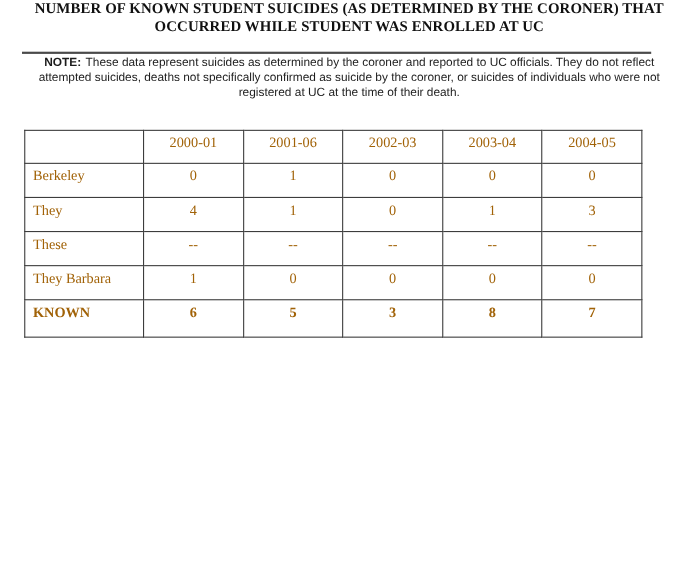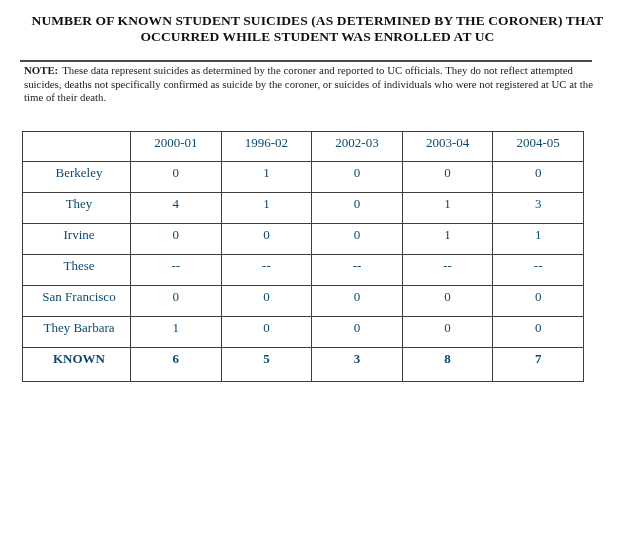--- a/index.html
+++ b/index.html
@@ -8,65 +8,65 @@
     background: #ffffff;
   }
   body {
     width: 635px;
     height: 533px;
     overflow: hidden;
     color: #111111;
     font-family: "Liberation Serif", serif;
   }
   .page-title {
-    padding-top: 13px;
     text-align: center;
     font-weight: bold;
     font-size: 13.5px;
     line-height: 16px;
     letter-spacing: 0.1px;
   }
   .note-rule {
     margin: 15px 43px 0 20px;
     border: 0;
     border-top: 2px solid #4a4a4a;
     height: 0;
   }
   .note {
     margin: 2px 24px 0 24px;
-    font-family: Liberation Serif, serif;
+    text-align: center;
+    font-family: Liberation Sans, sans-serif;
     font-size: 10.8px;
     line-height: 13.5px;
     color: #1c1c1c;
   }
   .note .note-label {
     font-weight: bold;
     margin-right: 4px;
   }
   table.data-table {
     margin: 26px 0 0 22px;
     border-collapse: collapse;
     table-layout: fixed;
     width: 561px;
     font-size: 13px;
-    color: #0c4a6e;
+    color: #a16207;
   }
   table.data-table th,
   table.data-table td {
     border: 1.5px solid #3d3d3d;
     vertical-align: top;
     padding: 3px 2px 0 2px;
     text-align: center;
     font-weight: normal;
     line-height: 16px;
     overflow: hidden;
     white-space: nowrap;
   }
   table.data-table .lbl {
-    text-align: center;
+    text-align: left;
     padding-left: 7px;
   }
   col.col-label { width: 108px; }
   col.col-year  { width: 90.6px; }
   tr.hdr-row   { height: 30px; }
   tr.data-row  { height: 31px; }
   tr.total-row { height: 34px; }
   tr.total-row td { font-weight: bold; }
 </style>
 </head>
@@ -87,21 +87,21 @@
     <col class="col-year">
       <col class="col-year">
       <col class="col-year">
       <col class="col-year">
       <col class="col-year">
   </colgroup>
   <tbody>
     <tr class="hdr-row">
       <th class="lbl"></th>
       <th>2000-01</th>
-      <th>1996-02</th>
+      <th>2001-06</th>
       <th>2002-03</th>
       <th>2003-04</th>
       <th>2004-05</th>
     </tr>
 
     <tr class="data-row">
       <td class="lbl">Berkeley</td>
       <td>0</td>
       <td>1</td>
       <td>0</td>
@@ -111,49 +111,33 @@
 
     <tr class="data-row">
       <td class="lbl">They</td>
       <td>4</td>
       <td>1</td>
       <td>0</td>
       <td>1</td>
       <td>3</td>
     </tr>
 
-    <tr class="data-row">
-      <td class="lbl">Irvine</td>
-      <td>0</td>
-      <td>0</td>
-      <td>0</td>
-      <td>1</td>
-      <td>1</td>
-    </tr>
 
 
     <tr class="data-row">
       <td class="lbl">These</td>
       <td>--</td>
       <td>--</td>
       <td>--</td>
       <td>--</td>
       <td>--</td>
     </tr>
 
 
 
-    <tr class="data-row">
-      <td class="lbl">San Francisco</td>
-      <td>0</td>
-      <td>0</td>
-      <td>0</td>
-      <td>0</td>
-      <td>0</td>
-    </tr>
 
     <tr class="data-row">
       <td class="lbl">They Barbara</td>
       <td>1</td>
       <td>0</td>
       <td>0</td>
       <td>0</td>
       <td>0</td>
     </tr>
 

